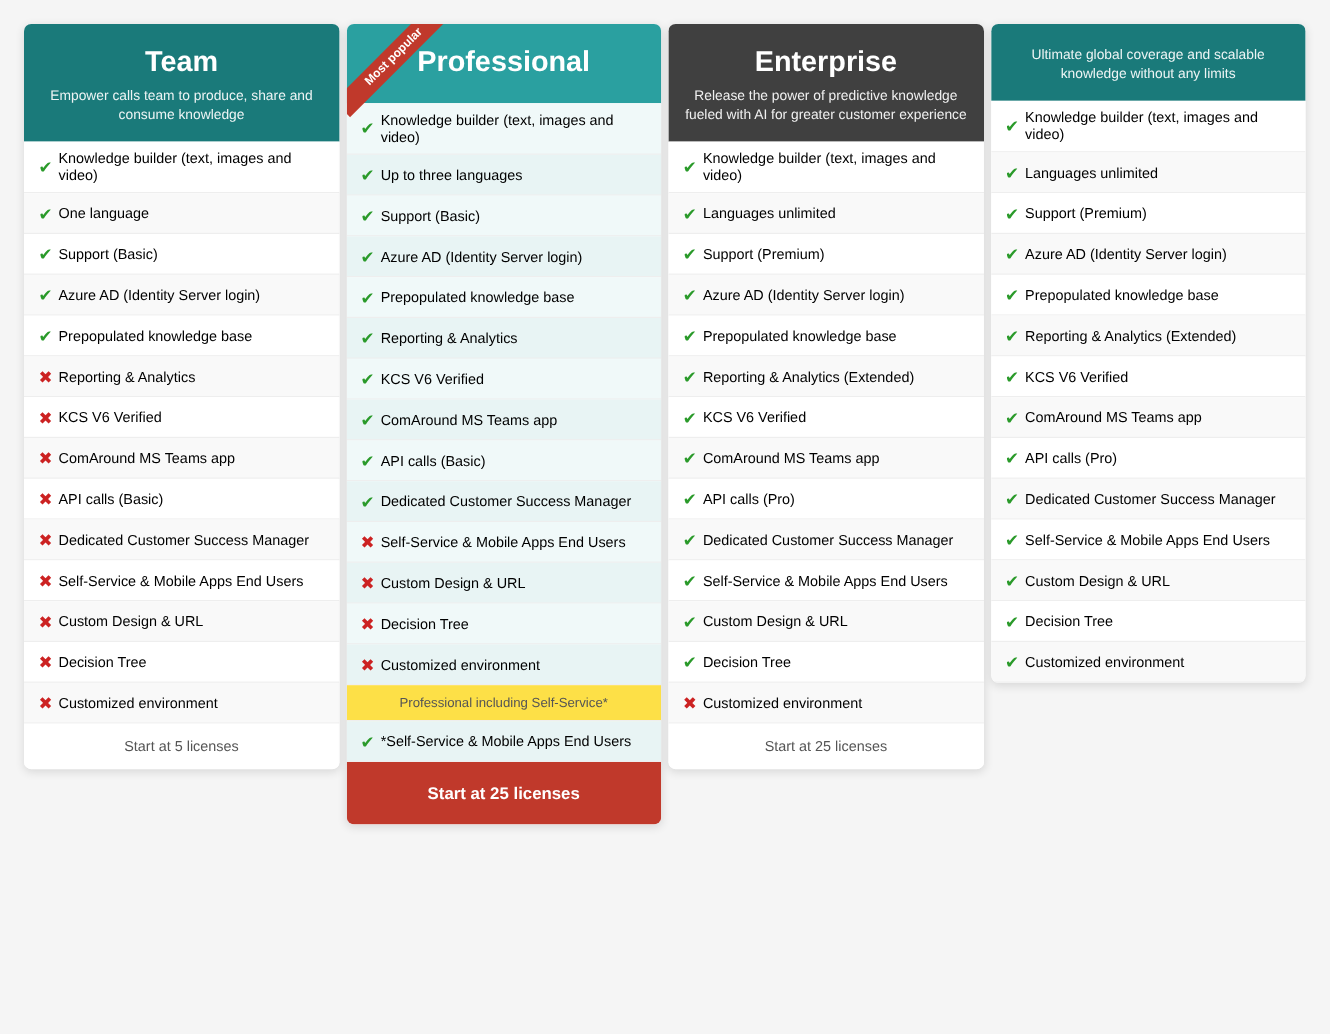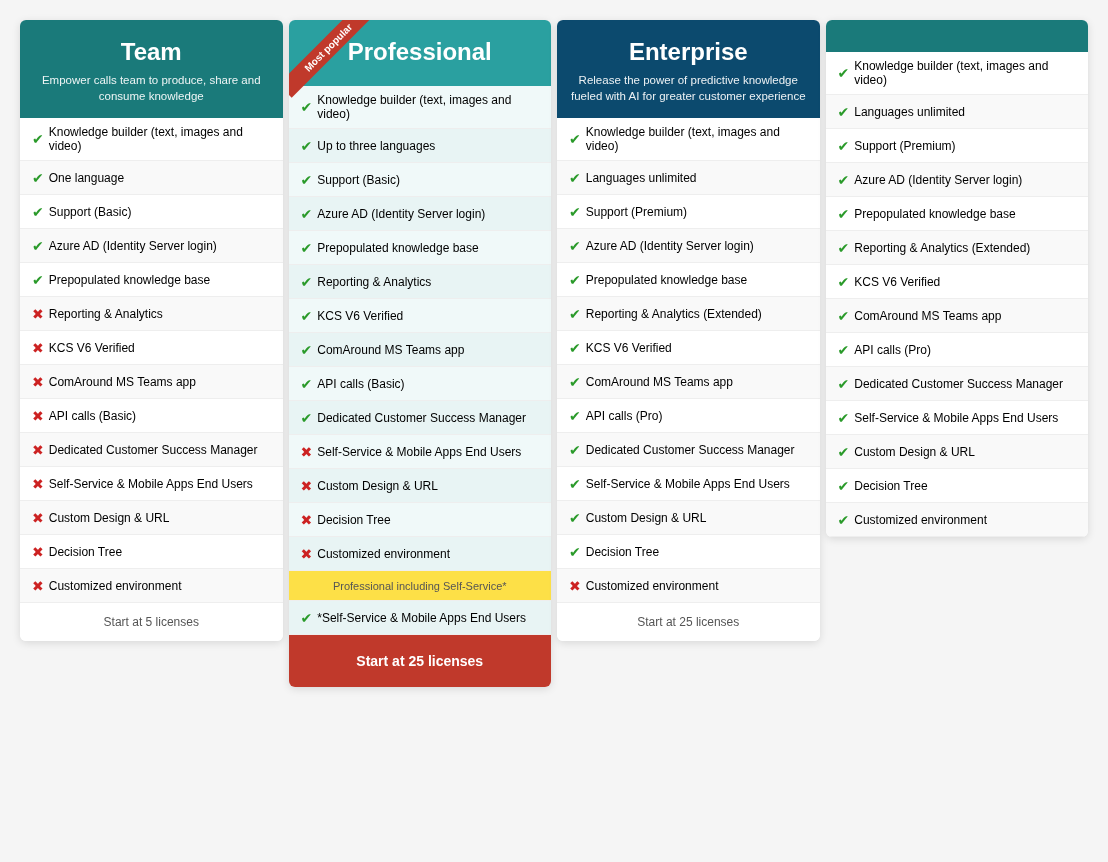--- a/index.html
+++ b/index.html
@@ -23,21 +23,21 @@
       box-shadow: 0 2px 8px rgba(0,0,0,0.12);
       background: #fff;
       position: relative;
     }
     .plan-header {
       padding: 18px 12px 14px;
       text-align: center;
       color: #fff;
     }
     .plan-header.teal { background: #1a7a7a; }
-    .plan-header.blue-dark { background: #0c4a6e; }
+    .plan-header.blue-dark { background: #404040; }
     .plan-title {
       font-size: 24px;
       font-weight: bold;
       margin-bottom: 6px;
     }
     .plan-desc {
       font-size: 11.5px;
       line-height: 1.4;
       opacity: 0.92;
     }
@@ -315,20 +315,21 @@
         </div>
         <div class="feature-row">
           <span class="icon-cross">✖</span>
           <span>Customized environment</span>
         </div>
       </div>
       <div class="plan-footer">Start at 25 licenses</div>
     </div>
     <div class="plan">
     <div class="plan-header teal">
+      <div class="plan-desc">Ultimate global coverage and scalable knowledge without any limits</div>
     </div>
   <div class="plan-features">
         <div class="feature-row">
           <span class="icon-check">✔</span>
           <span>Knowledge builder (text, images and video)</span>
         </div>
         <div class="feature-row">
           <span class="icon-check">✔</span>
           <span>Languages unlimited</span>
         </div>

